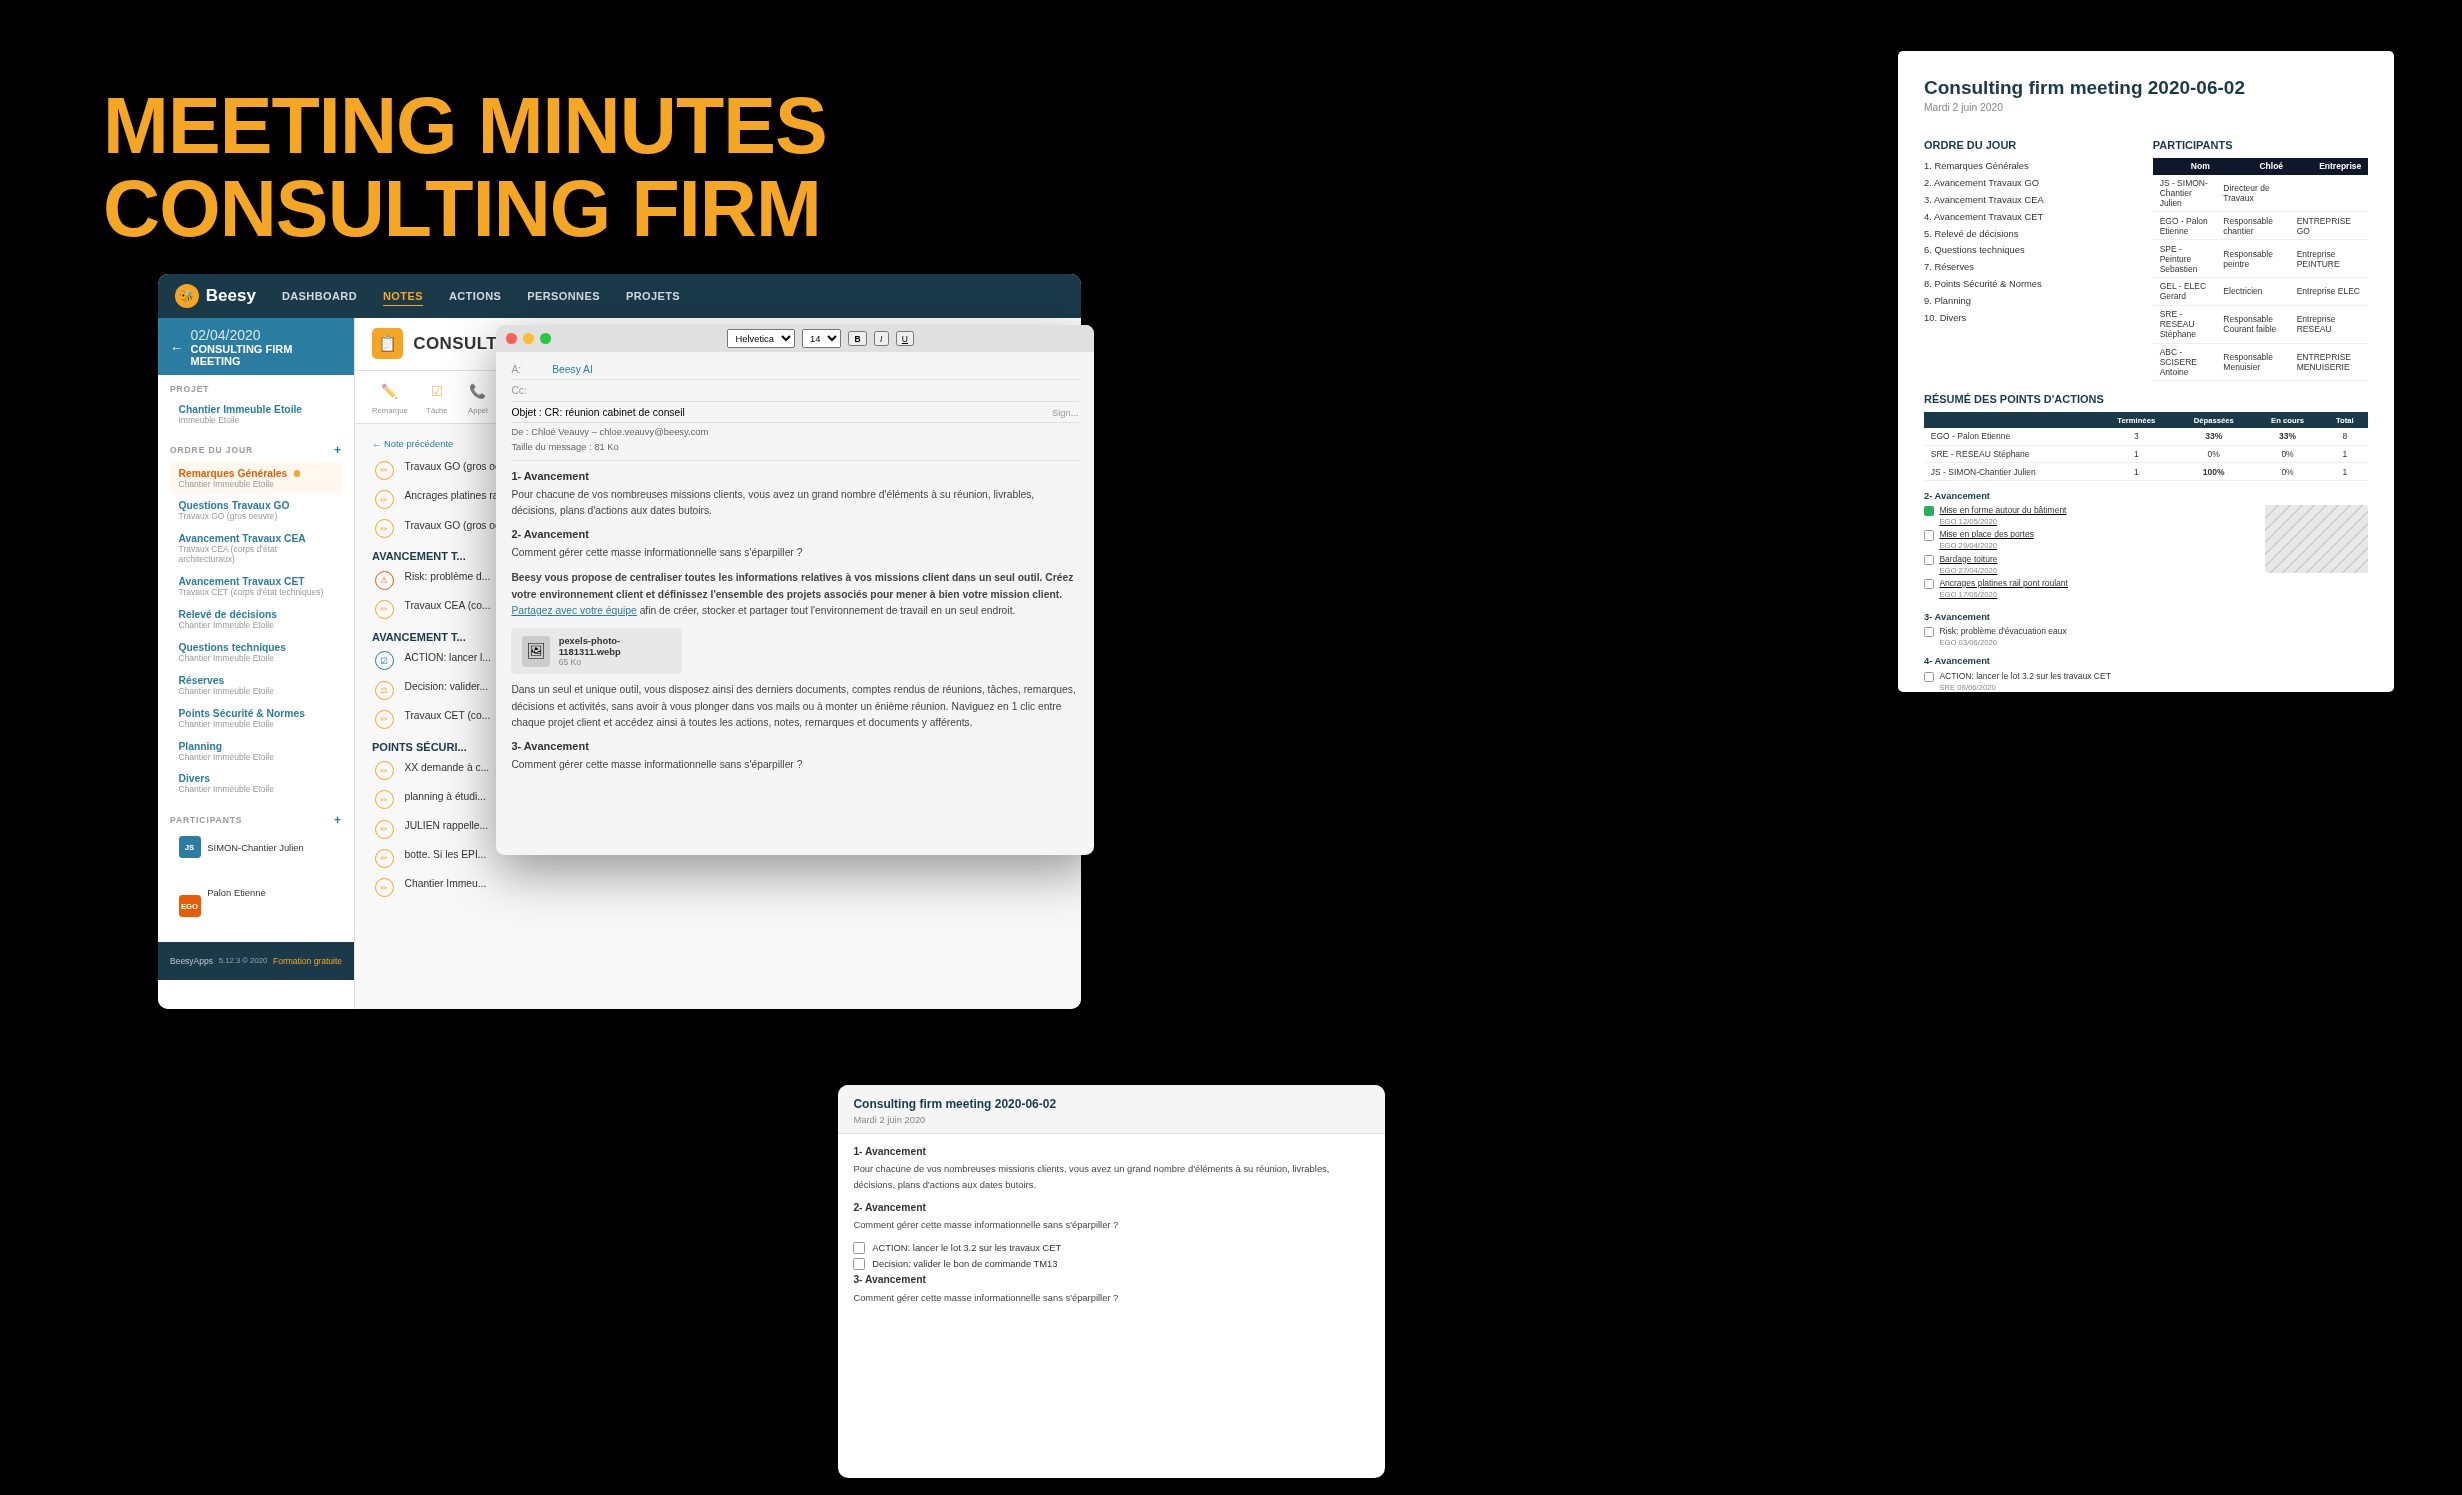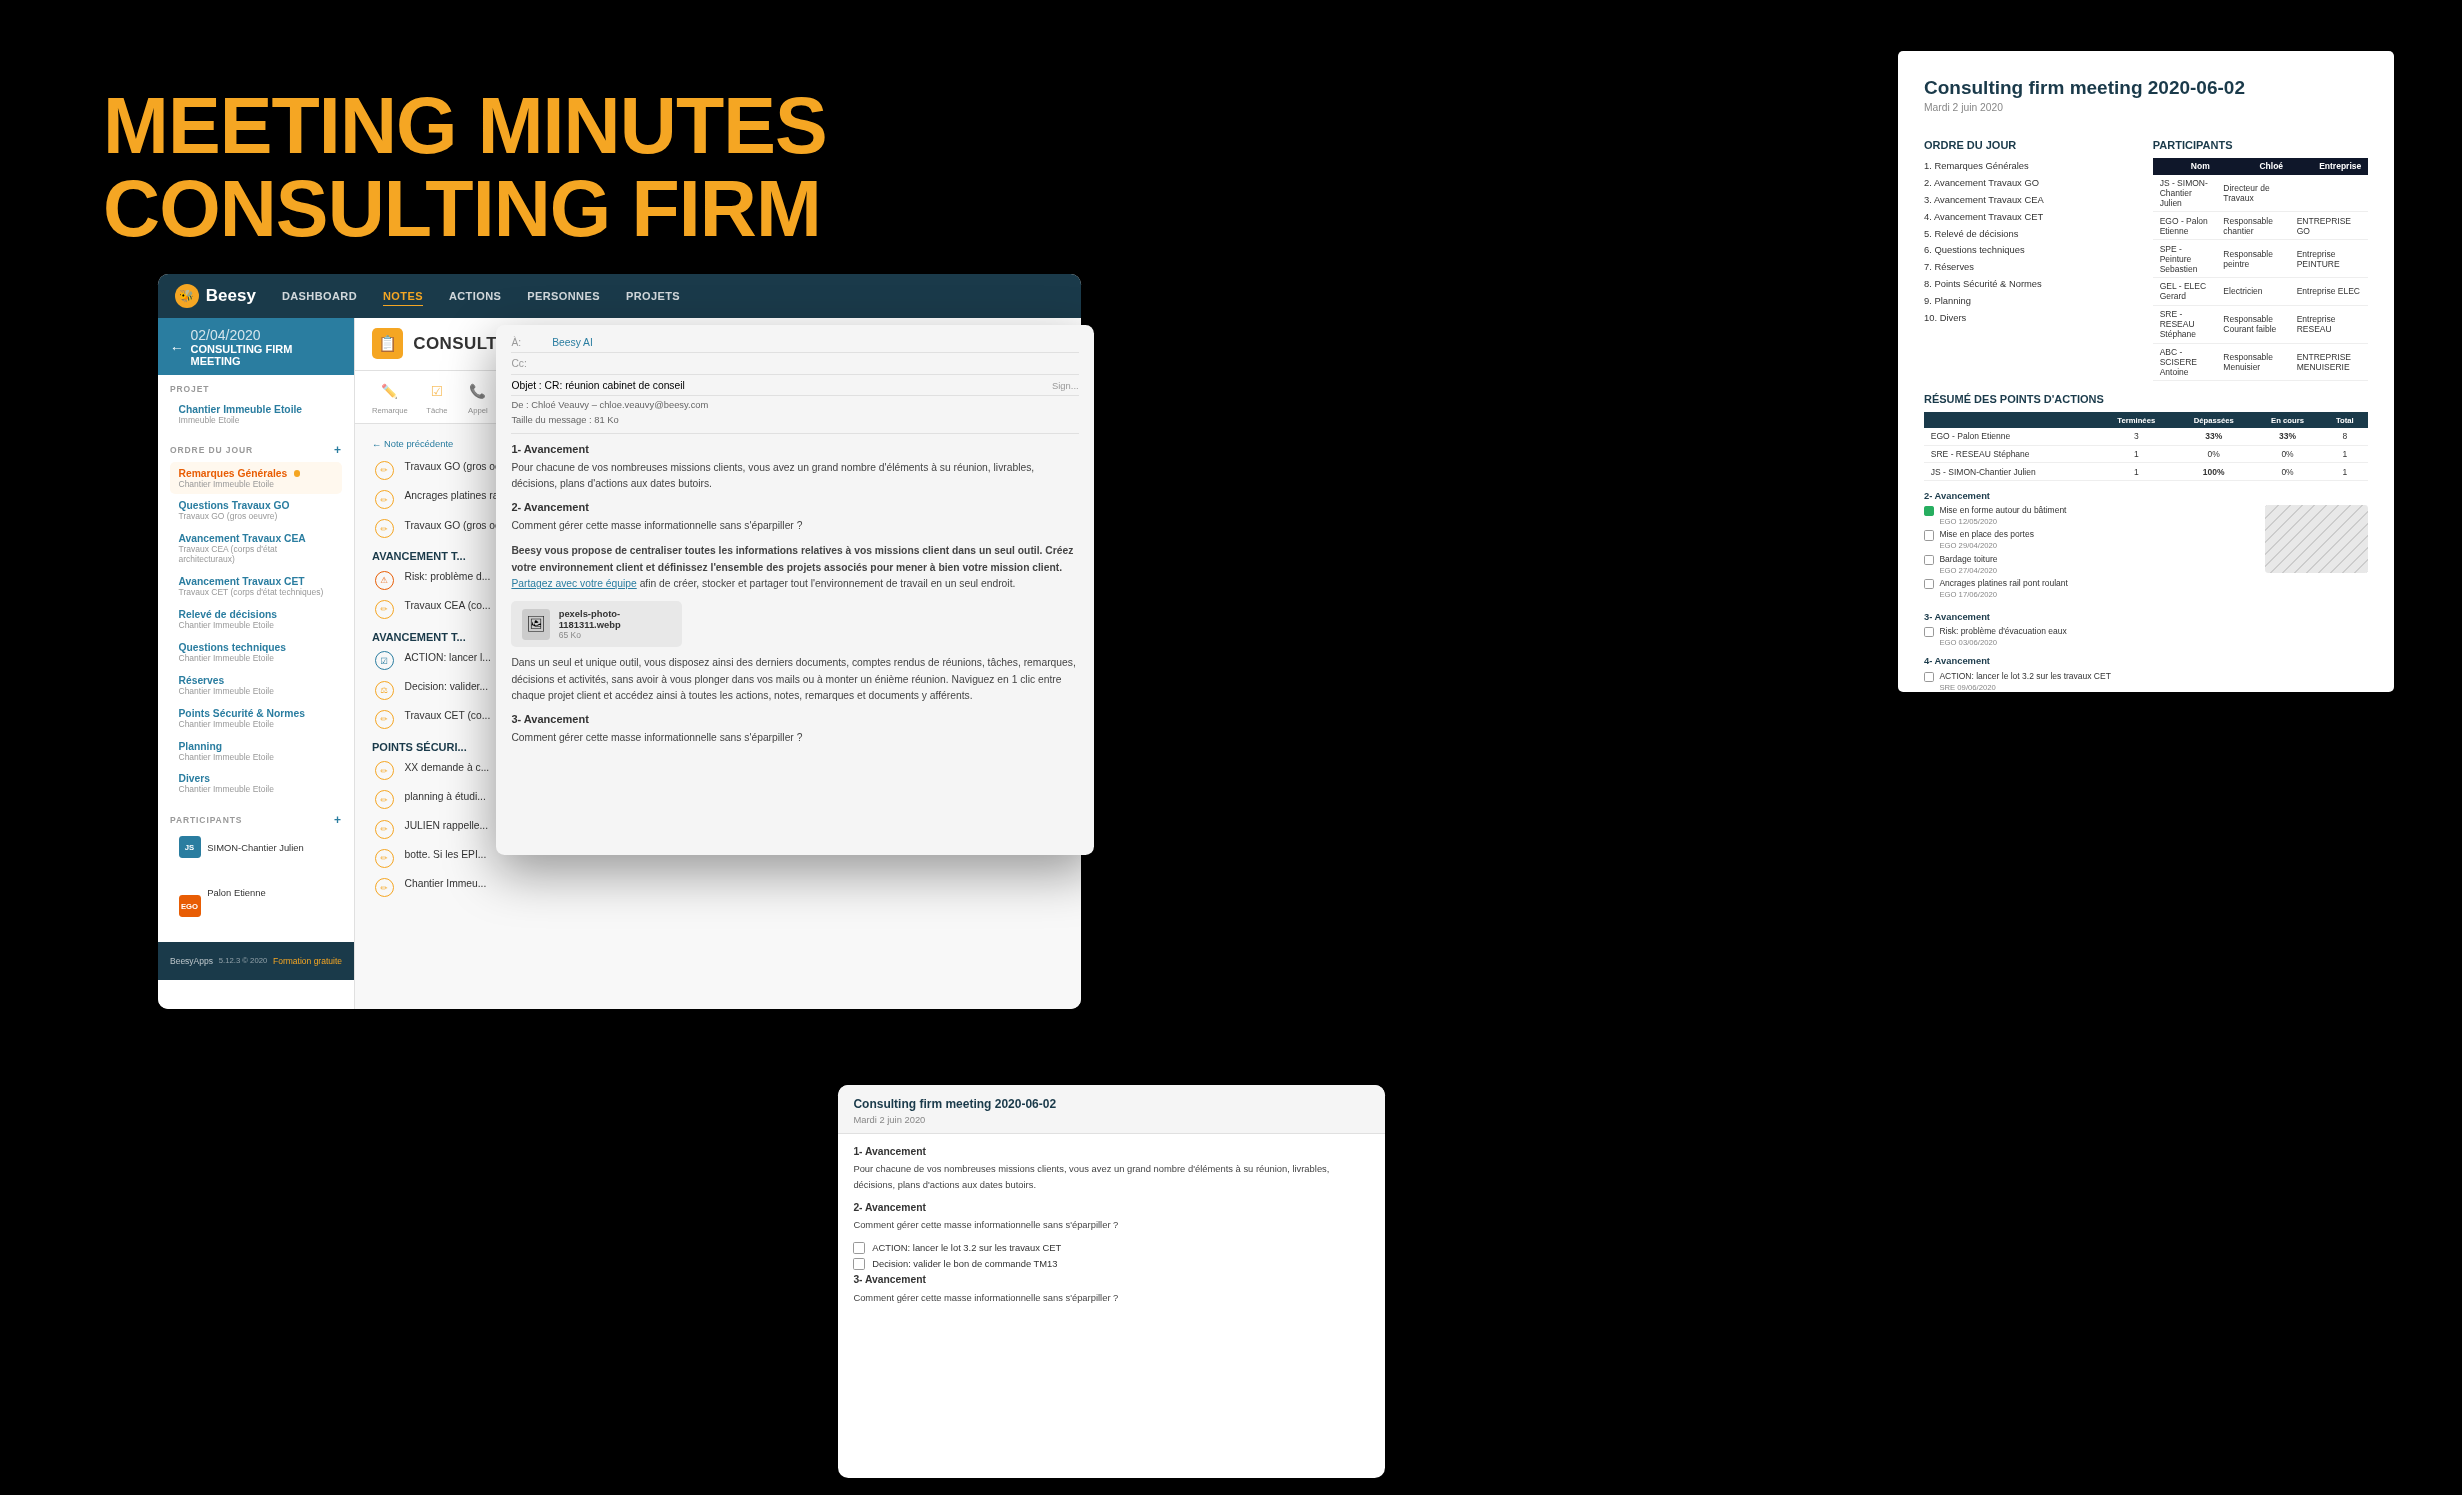--- a/index.html
+++ b/index.html
@@ -887,20 +887,32 @@
               <div class="note-icon-circle">✏</div>
             </div>
           <div class="note-text">Chantier Immeu...</div>
         </div>
       </div>
     </div>
   </div>
 </div>
 
 <div class="email-popup">
+  <div class="email-titlebar">
+    <div class="traffic-light tl-red"></div>
+    <div class="traffic-light tl-yellow"></div>
+    <div class="traffic-light tl-green"></div>
+    <div style="flex:1; display:flex; align-items:center; justify-content:center; gap:6.8px;">
+      <select style="font-size:9.4px;padding:1.7px 3.4px;"><option>Helvetica</option></select>
+      <select style="font-size:9.4px;padding:1.7px 3.4px;"><option>14</option></select>
+      <button style="font-size:8.5px;padding:0.9px 4.3px;font-weight:bold;">B</button>
+      <button style="font-size:8.5px;padding:0.9px 4.3px;font-style:italic;">I</button>
+      <button style="font-size:8.5px;padding:0.9px 4.3px;text-decoration:underline;">U</button>
+    </div>
+  </div>
 
   <div class="email-body">
     <div class="email-field">
       <span class="email-field-label">À:</span>
       <span class="email-field-value">Beesy AI</span>
     </div>
     <div class="email-field">
       <span class="email-field-label">Cc:</span>
     </div>
     <div style="font-size:10.3px;margin-bottom:3.4px;border-bottom:0.9px solid #e0e0e0;padding-bottom:4.3px;">
@@ -1035,21 +1047,21 @@
         <td>JS - SIMON-Chantier Julien</td>
         <td>1</td>
         <td class="action-bar-green">100%</td>
         <td>0%</td>
         <td>1</td>
       </tr>
     </tbody>
   </table>
 
   <div class="doc-sub-section">2- Avancement</div>
-  <div style="overflow: hidden;">
+  <div style="overflow: hidden; text-decoration: underline;">
     <div class="doc-thumbnail">
       <div class="thumb-lines"></div>
     </div>
     <div class="doc-action-item">
       <div class="doc-checkbox checked"></div>
       <div>
         <div class="doc-item-text">Mise en forme autour du bâtiment</div>
         <div class="doc-item-meta">EGO 12/05/2020</div>
       </div>
     </div>

